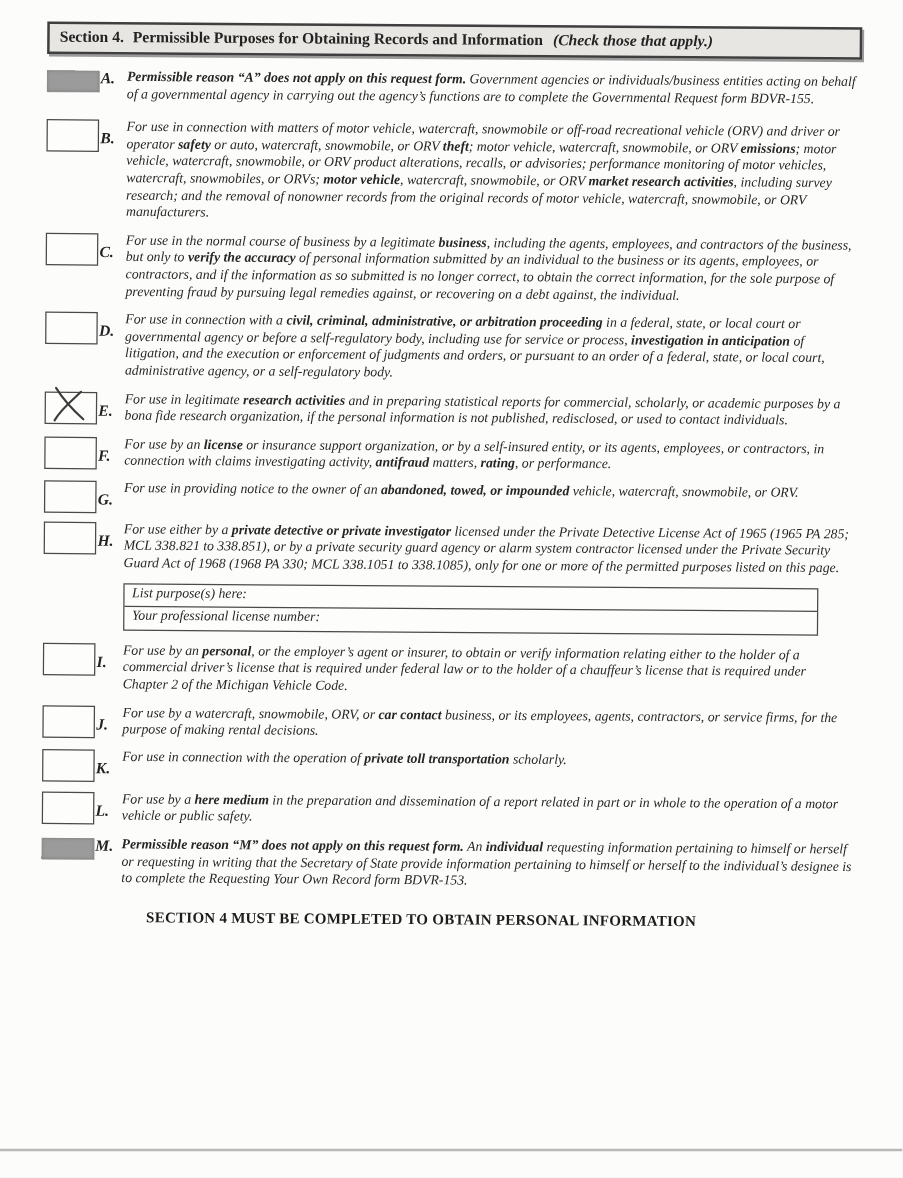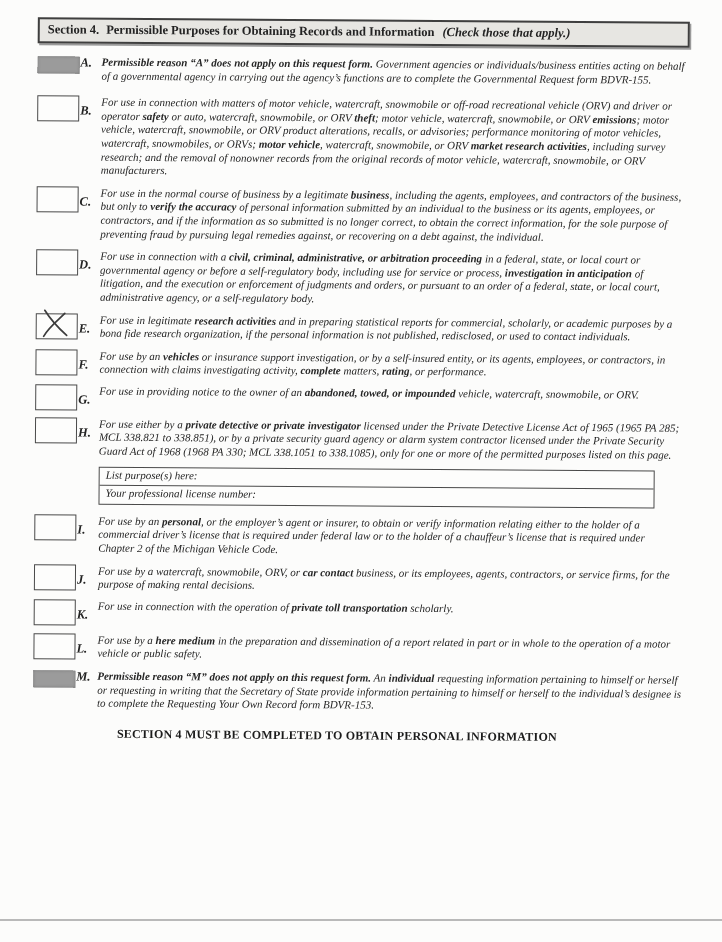--- a/index.html
+++ b/index.html
@@ -116,21 +116,21 @@
         <span class="letter lo">E.</span>
       </div>
       <div class="itext"><span>For use in legitimate </span><span class="b">research activities</span><span> and in preparing statistical reports for commercial, scholarly, or academic purposes by a bona fide research organization, if the personal information is not published, redisclosed, or used to contact individuals.</span></div>
     </div>
 
     <div class="item m-f">
       <div class="cb-col">
         <span class="cb empty"></span>
         <span class="letter lo">F.</span>
       </div>
-      <div class="itext"><span>For use by an </span><span class="b">vehicles</span><span> or insurance support investigation, or by a self-insured entity, or its agents, employees, or contractors, in connection with claims investigating activity, </span><span class="b">complete</span><span> matters, </span><span class="b">rating</span><span>, or performance.</span></div>
+      <div class="itext"><span>For use by an </span><span class="b">license</span><span> or insurance support organization, or by a self-insured entity, or its agents, employees, or contractors, in connection with claims investigating activity, </span><span class="b">antifraud</span><span> matters, </span><span class="b">rating</span><span>, or performance.</span></div>
     </div>
 
     <div class="item m-g">
       <div class="cb-col">
         <span class="cb empty"></span>
         <span class="letter lo">G.</span>
       </div>
       <div class="itext"><span>For use in providing notice to the owner of an </span><span class="b">abandoned, towed, or impounded</span><span> vehicle, watercraft, snowmobile, or ORV.</span></div>
     </div>
 

